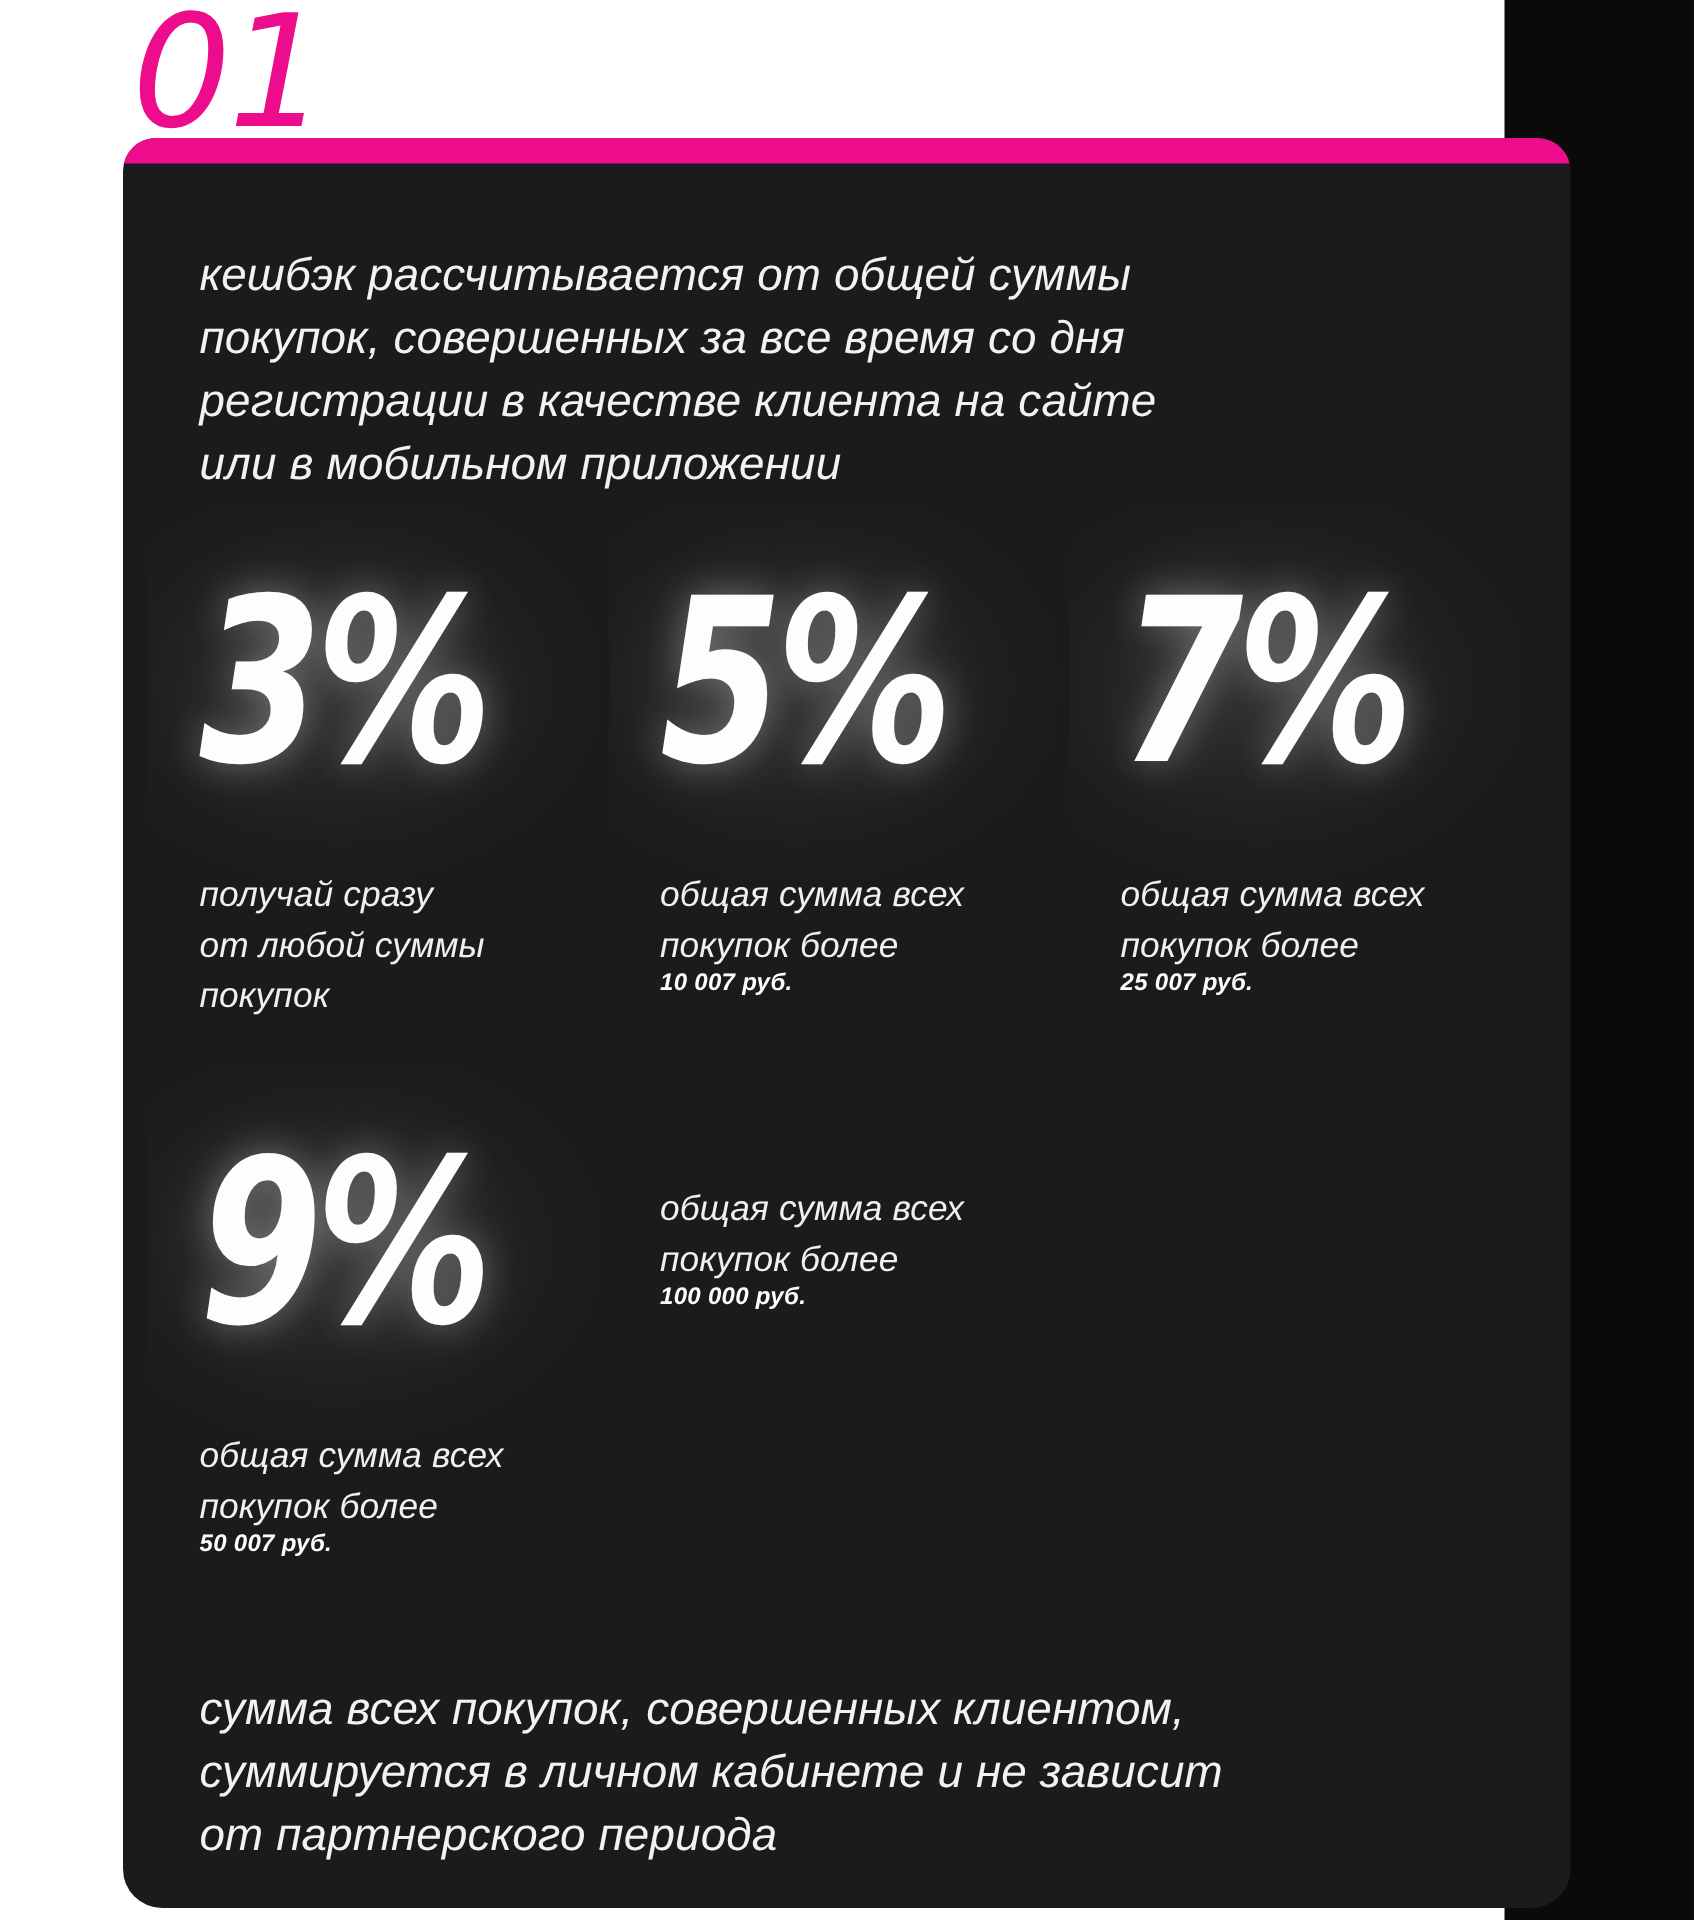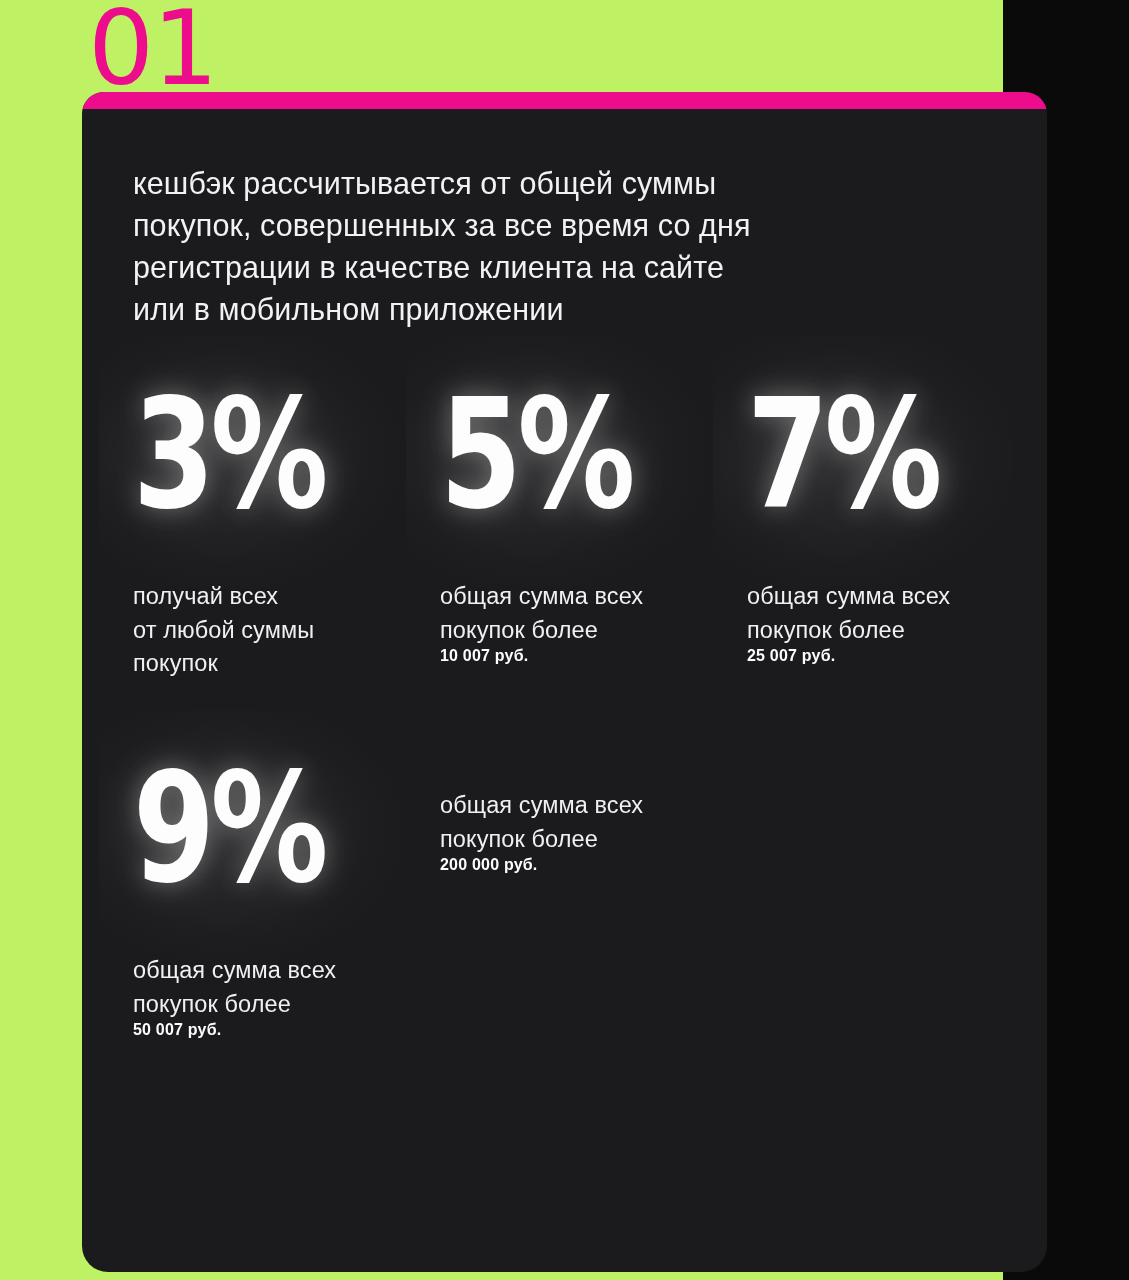--- a/index.html
+++ b/index.html
@@ -13,21 +13,22 @@
 
   
   .left-seam {
     position:absolute; left:0; top:0; width:3px; height:1280px;
     background:linear-gradient(to bottom,#9a9aa0,#8d8d93);
   }
 
   .stage {
     position:relative;
     width:1003px; height:1280px;
-    background:#bef264;
+    background:#ffffff;
+    font-style:italic;
   }
 
   
   .section-number {
     position:absolute;
     left:88px; top:-4px;
     font-size:104px;
     font-weight:400;
     letter-spacing:-2px;
     color:#ec0c8c;
@@ -173,21 +174,21 @@
 или в мобильном приложении</div>
     </div>
 
     <div class="tier-row tier-row-1">
 
       <div class="tier">
         <div class="tier-value-wrap">
           <div class="tier-glow"></div>
           <div class="tier-value">3%</div>
         </div>
-        <div class="tier-caption">получай всех
+        <div class="tier-caption">получай сразу
 от любой суммы
 покупок</div>
         <span class="tier-amount"></span>
       </div>
 
       <div class="tier">
         <div class="tier-value-wrap">
           <div class="tier-glow"></div>
           <div class="tier-value">5%</div>
         </div>
@@ -216,22 +217,25 @@
           <div class="tier-value">9%</div>
         </div>
         <div class="tier-caption">общая сумма всех
 покупок более</div>
         <span class="tier-amount">50 007 руб.</span>
       </div>
 
       <div class="tier">
         <div class="tier-caption">общая сумма всех
 покупок более</div>
-        <span class="tier-amount">200 000 руб.</span>
+        <span class="tier-amount">100 000 руб.</span>
       </div>
 
       <div class="tier"></div>
 
     </div>
 
+    <div class="footer-note">сумма всех покупок, совершенных клиентом,
+суммируется в личном кабинете и не зависит
+от партнерского периода</div>
 
   </div>
 </div>
 
 </body></html>

